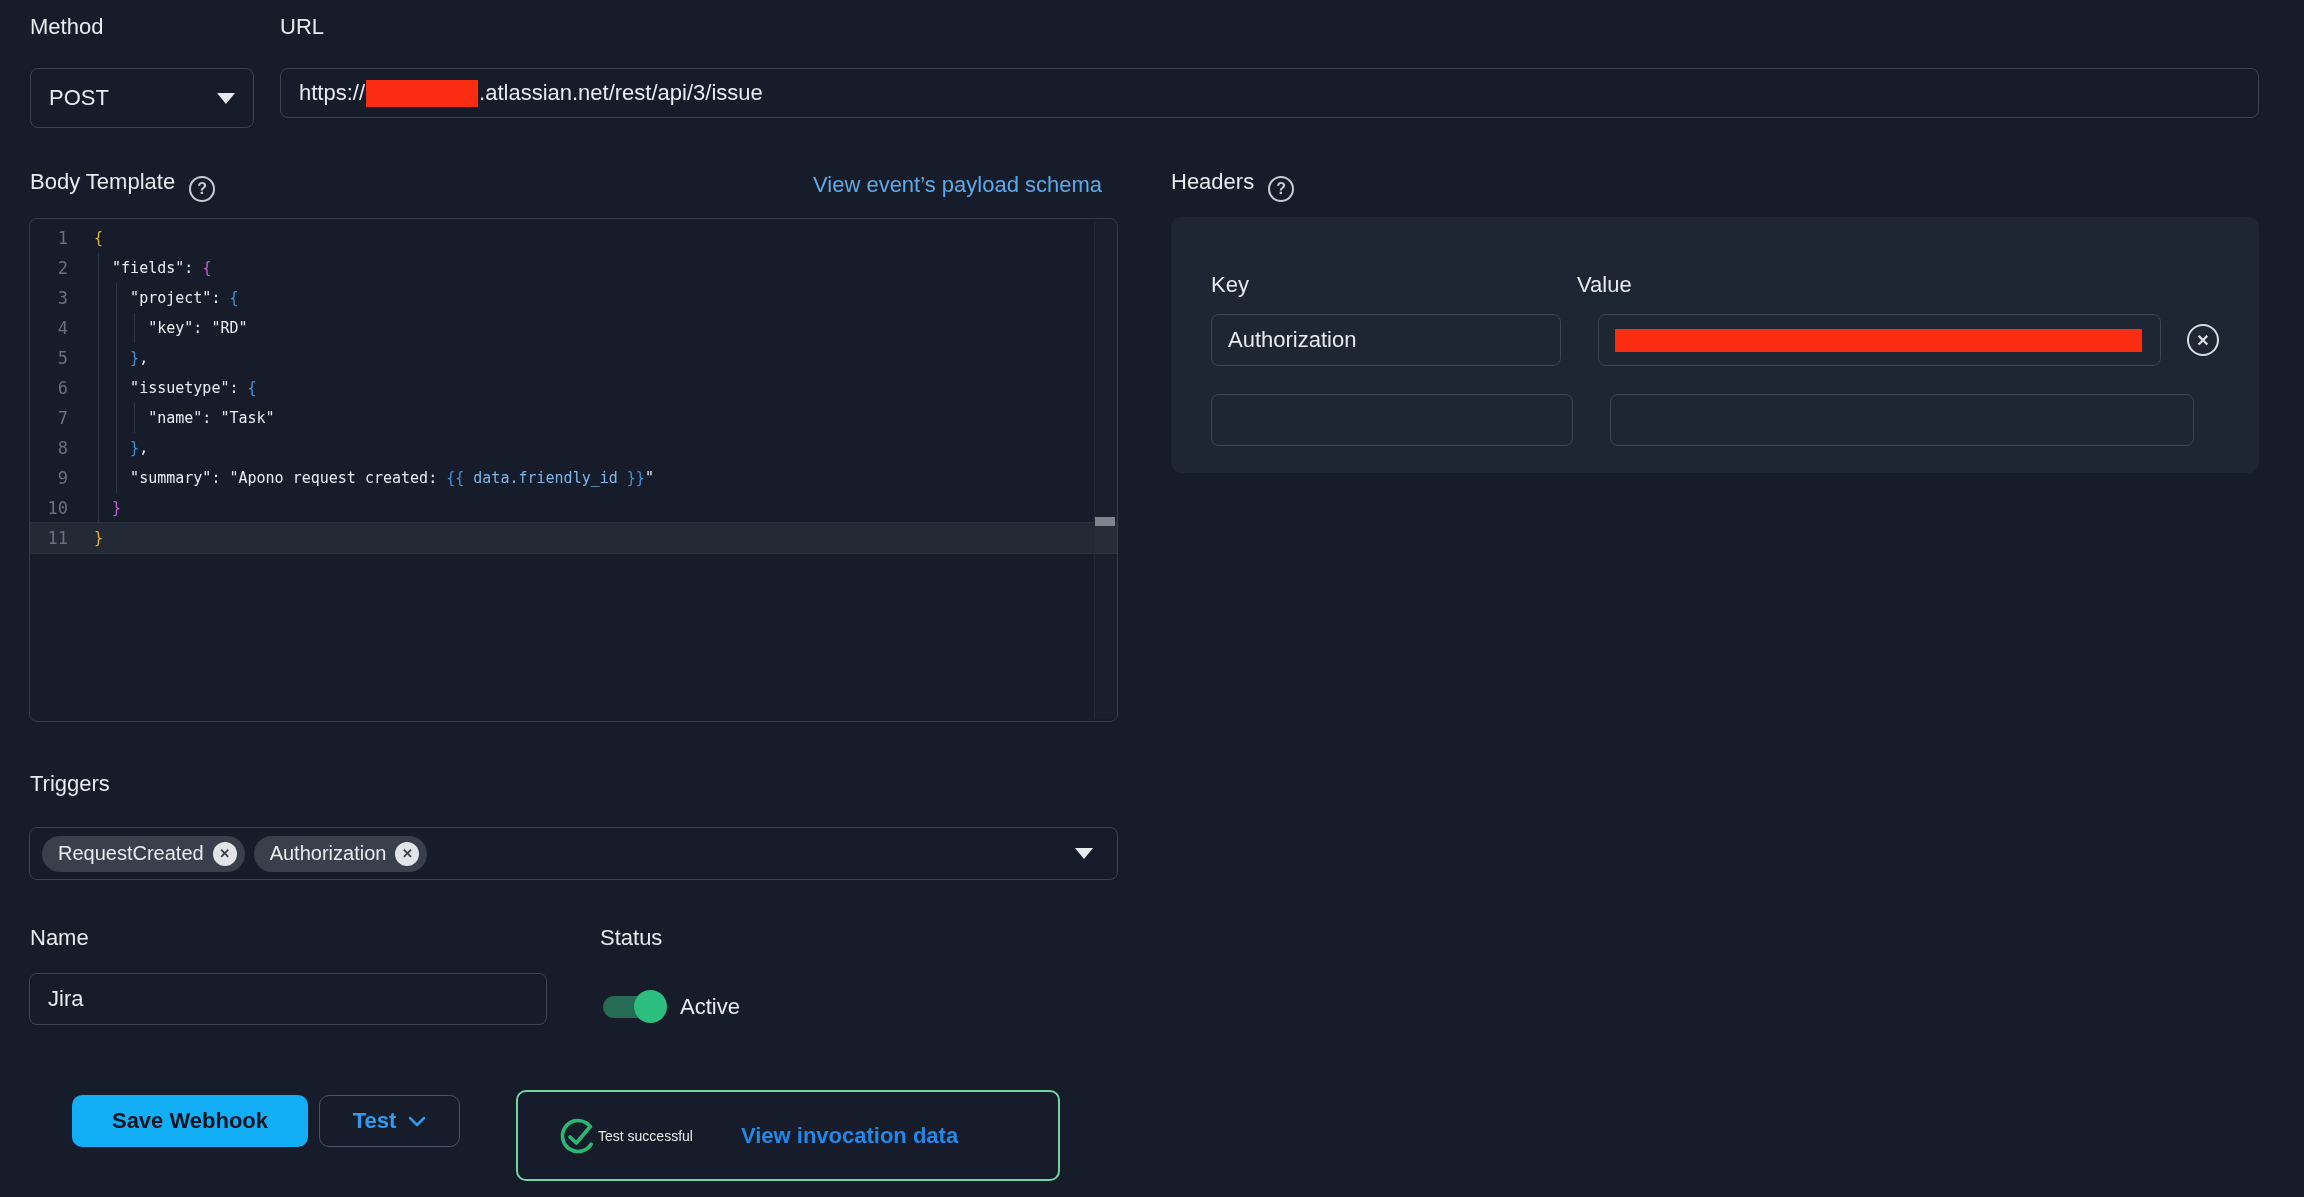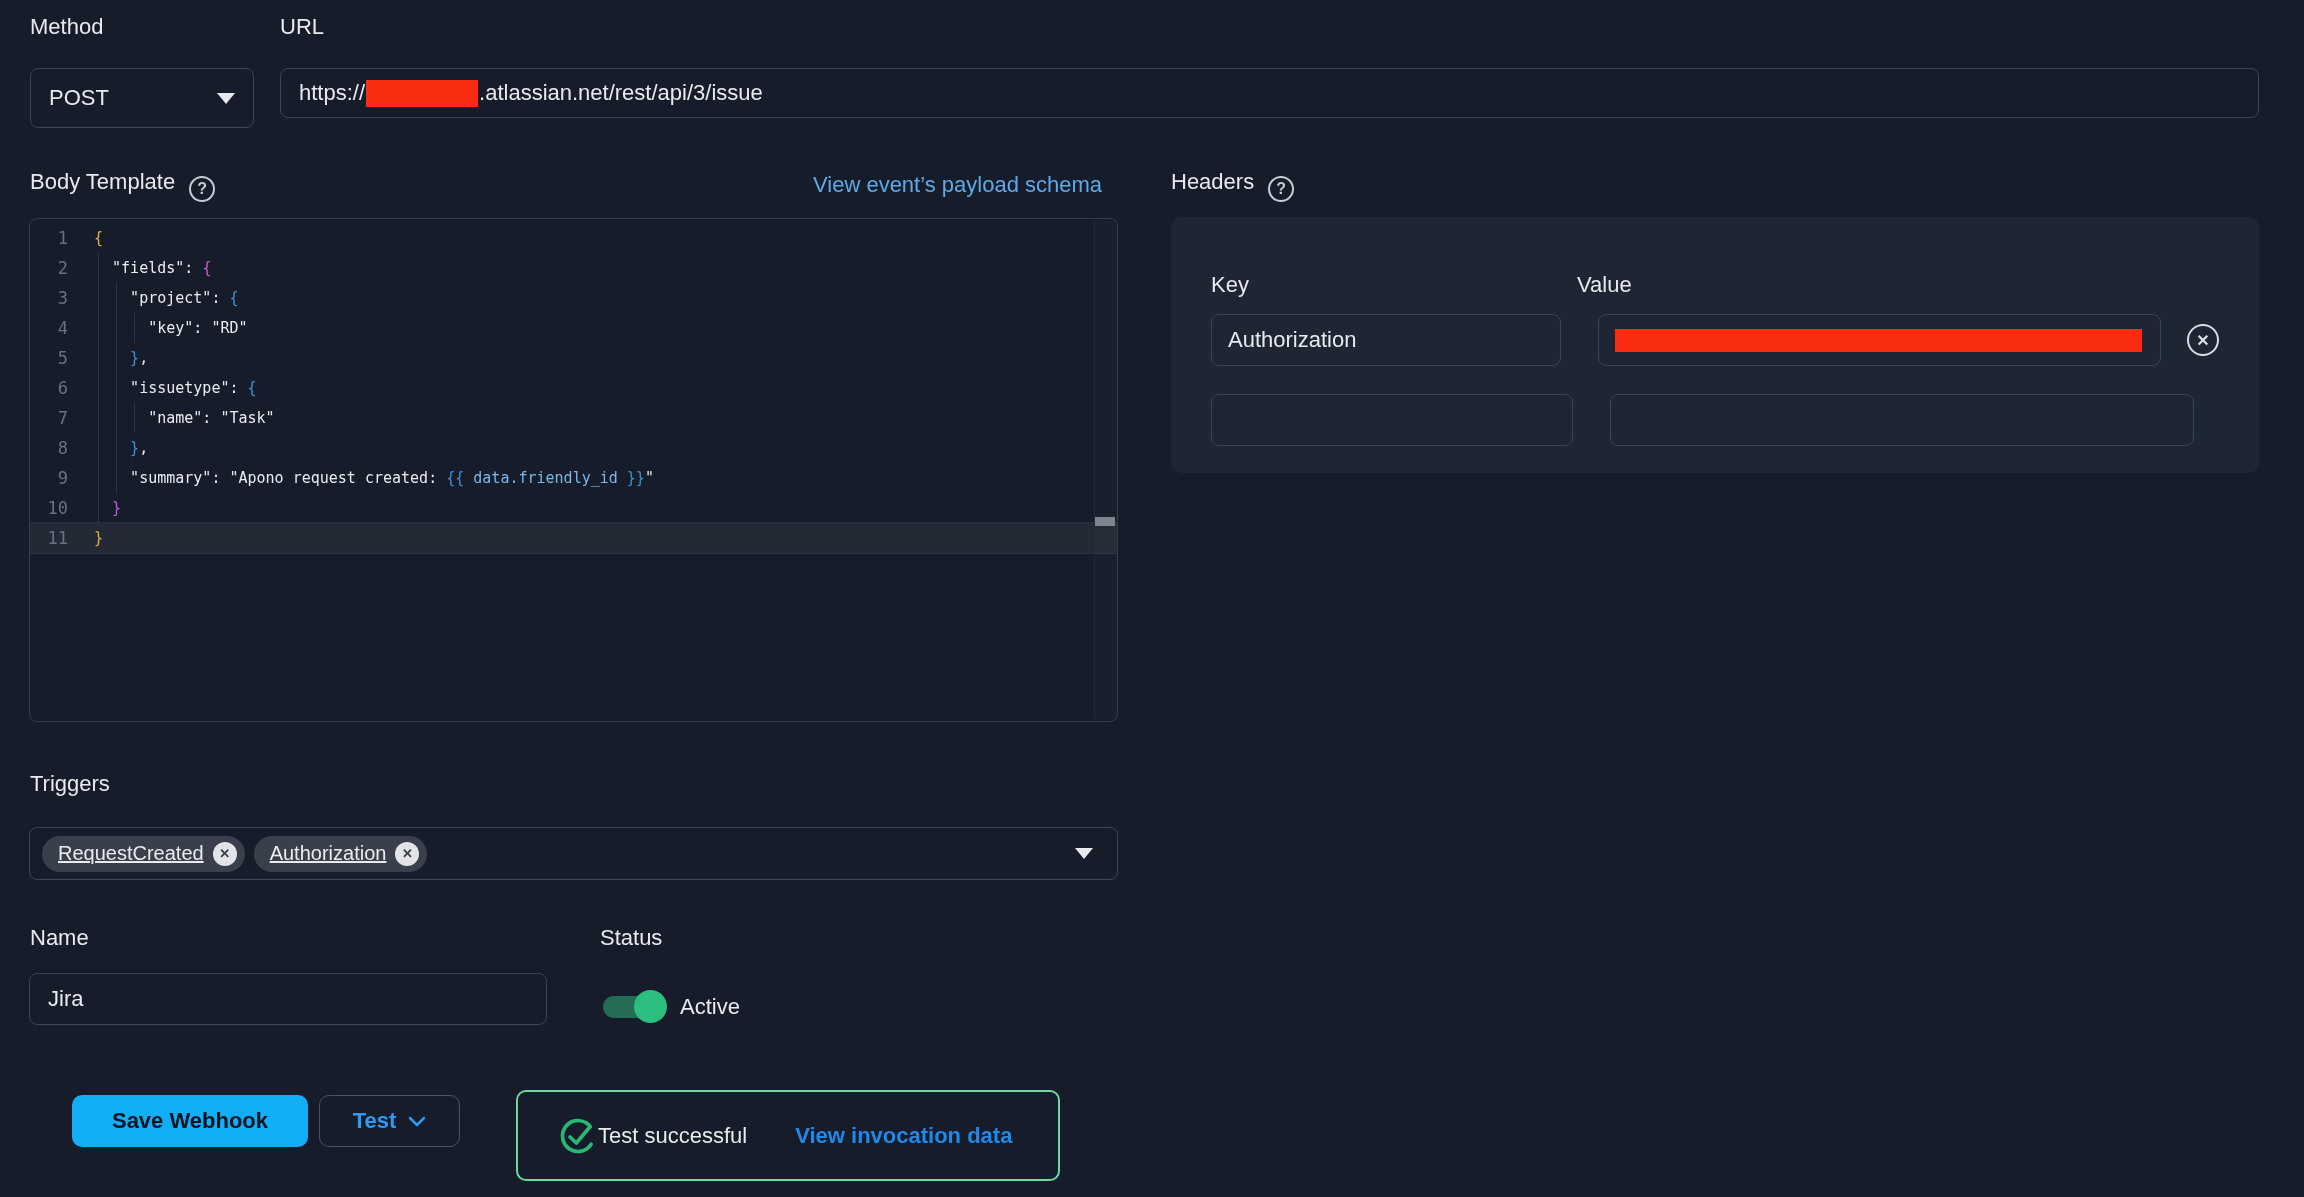--- a/index.html
+++ b/index.html
@@ -71,40 +71,40 @@
   .hkey{width:362px;margin-right:37px;}
   .hval{width:584px;}
   .hremove{margin-left:26px;width:32px;height:32px;border:2px solid #d9dde3;border-radius:50%;color:#d9dde3;
     display:inline-flex;align-items:center;justify-content:center;font-size:16px;font-weight:700;cursor:pointer;flex:none;}
 
   
   .chips-box{position:absolute;left:29px;top:827px;width:1089px;height:53px;border:1.5px solid var(--border);
     border-radius:8px;display:flex;align-items:center;padding:0 24px 0 12px;}
   .chips{display:flex;gap:9px;flex:1;}
   .chip{display:inline-flex;align-items:center;height:36px;background:var(--chip);border-radius:18px;
-    padding:0 8px 0 16px;font-size:20px;color:#e9ebee;cursor:pointer;text-decoration:underline;}
+    padding:0 8px 0 16px;font-size:20px;color:#e9ebee;cursor:pointer;}
   .chip-label{margin-right:9px;}
   .chip-x{width:24px;height:24px;border-radius:50%;background:#e2e4e8;color:#3a404b;font-size:13px;font-weight:700;
     display:inline-flex;align-items:center;justify-content:center;cursor:pointer;}
 
   
   .toggle{position:absolute;left:603px;top:996px;width:62px;height:22px;border-radius:11px;background:#266b54;cursor:pointer;}
   .knob{position:absolute;right:-2px;top:-6px;width:33px;height:33px;border-radius:50%;background:var(--green);}
 
   
   .btn-save{position:absolute;left:29px;top:1095px;width:236px;height:52px;background:var(--accent);border:none;
     border-radius:10px;color:var(--accent-dark-text);font-size:22px;font-weight:700;font-family:"Liberation Sans",sans-serif;cursor:pointer;margin-left:43px;}
   .btn-test{position:absolute;left:319px;top:1095px;width:141px;height:52px;background:transparent;border:1.5px solid #49536a;
     border-radius:10px;color:#2e9bf0;font-size:22px;font-weight:700;font-family:"Liberation Sans",sans-serif;cursor:pointer;
     display:flex;align-items:center;justify-content:center;gap:12px;}
 
   
   .alert{position:absolute;left:516px;top:1090px;width:544px;height:91px;border:2px solid var(--green-border);
     border-radius:10px;display:flex;align-items:center;padding:0 30px 0 40px;}
-  .alert-text{font-size:22px;color:#e3eee7;}
+  .alert-text{font-size:14px;color:#e3eee7;}
   .alert-link{font-size:22px;font-weight:700;color:var(--blue-bold);margin-left:48px;cursor:pointer;}
 </style>
 </head>
 <body>
 
 <div class="stage">
 
   <div class="lbl" style="left:30px;top:14px;">Method</div>
   <div class="inputbox" style="left:30px;top:68px;width:224px;height:60px;">
     <span>POST</span>

